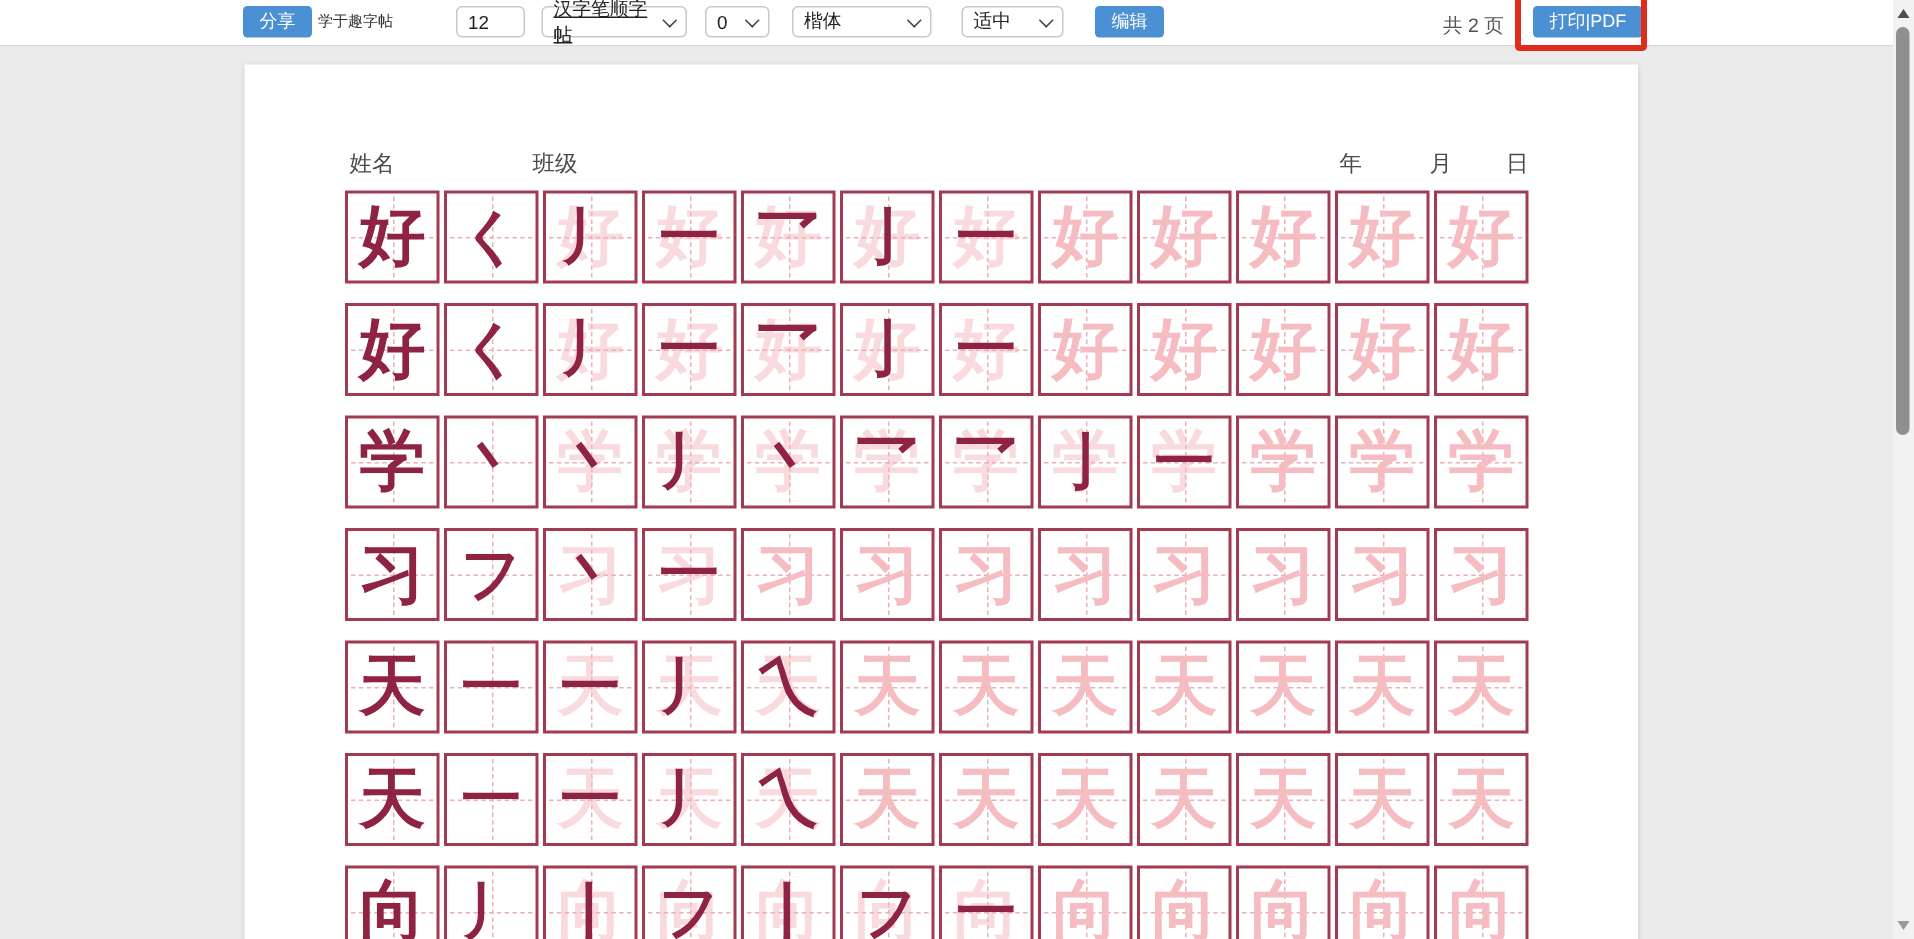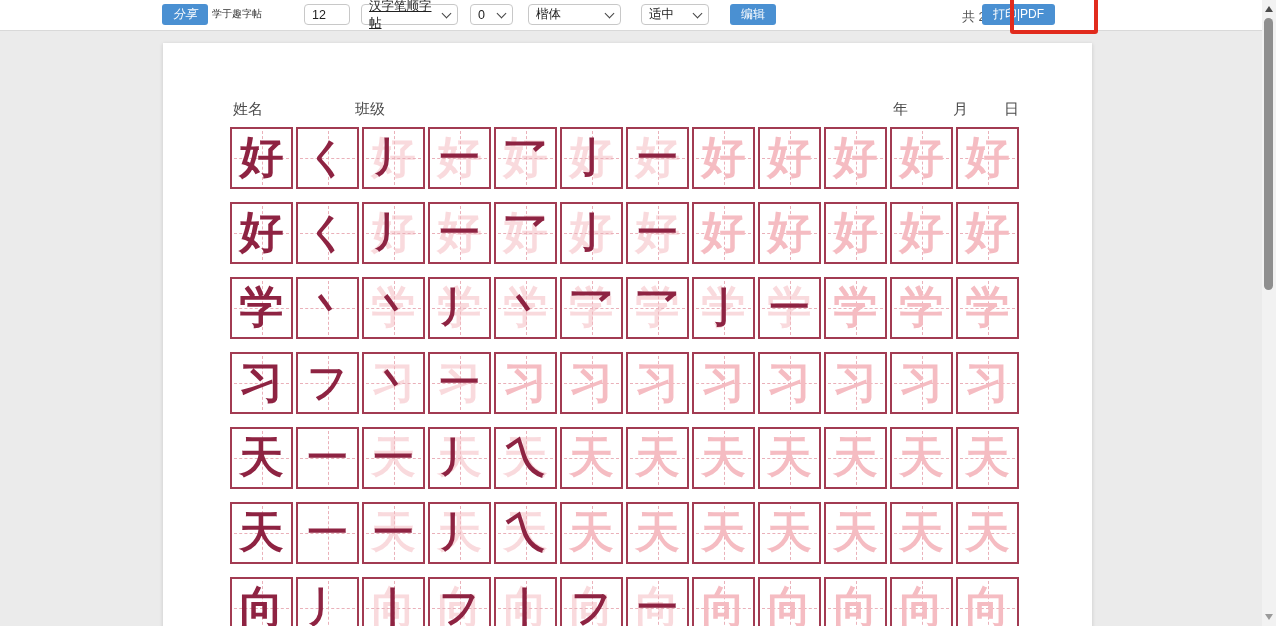--- a/index.html
+++ b/index.html
@@ -54,21 +54,21 @@
   .sb-down{position:absolute;left:3px;bottom:6px;width:0;height:0;cursor:pointer;
          border-left:4px solid transparent;border-right:4px solid transparent;
          border-top:6px solid #9a9a9a;}
 </style>
 </head>
 <body>
 
 <div class="app">
 
   <header class="toolbar">
-    <button class="btn" style="left:162px;font-style:italic;">分享</button>
+    <button class="btn" style="left:162px;">分享</button>
     <span class="tb-title">学于趣字帖</span>
 
     <div class="sel" style="left:304px;width:46px;gap:40px;">
       <span>12</span>
       <span class="chev"></span>
     </div>
     <div class="sel" style="left:361px;width:97px;text-decoration:underline;">
       <span>汉字笔顺字帖</span>
       <span class="chev"></span>
     </div>
@@ -81,21 +81,21 @@
       <span class="chev"></span>
     </div>
     <div class="sel" style="left:641px;width:68px;">
       <span>适中</span>
       <span class="chev"></span>
     </div>
 
     <button class="btn" style="left:706px;margin-left:24px;">编辑</button>
 
     <span class="pagecount">共 2 页</span>
-    <button class="btn" style="left:982px;">打印|PDF</button>
+    <button class="btn" style="left:1022px;">打印|PDF</button>
     <div class="annotation"></div>
   </header>
 
   <main class="page">
     <span class="hdr-label" style="left:70px;">姓名</span>
     <span class="hdr-label" style="left:192px;">班级</span>
     <span class="hdr-label" style="left:730px;">年</span>
     <span class="hdr-label" style="left:790px;">月</span>
     <span class="hdr-label" style="right:73px;">日</span>
 

